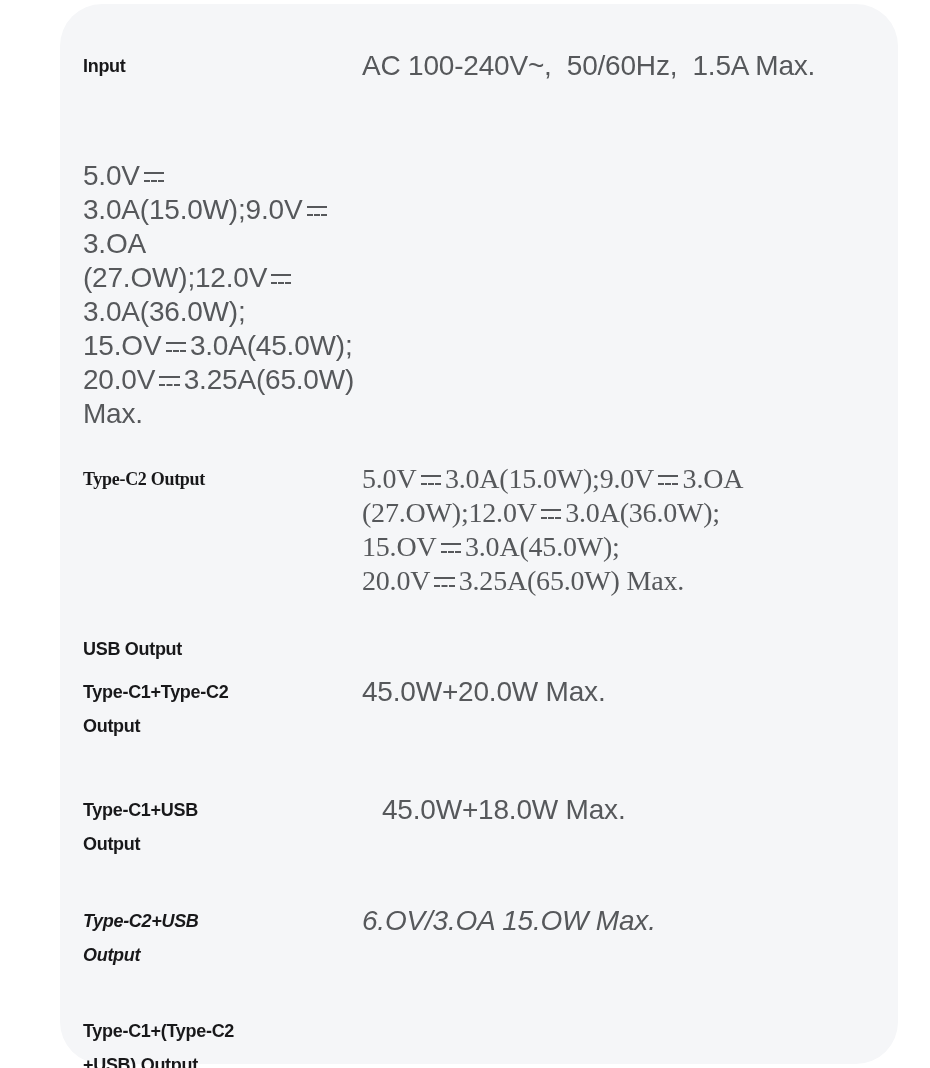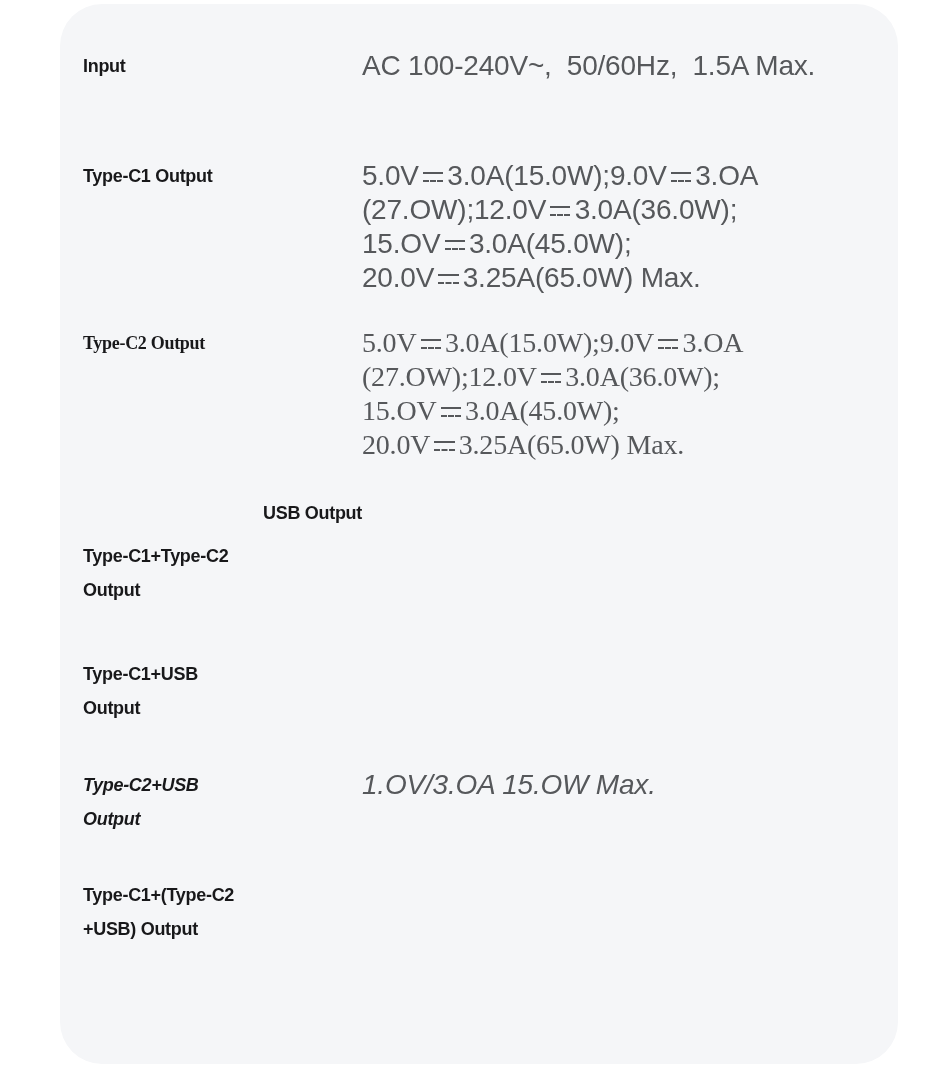--- a/index.html
+++ b/index.html
@@ -39,21 +39,21 @@
   }
   .value {
     font-size: 28px;
     line-height: 34px;
     letter-spacing: -0.2px;
     color: var(--value-text, #56585b);
   }
   
   .row:nth-of-type(2) { margin-top: 76px; }
   .row:nth-of-type(3) { margin-top: 31px; font-family: Liberation Serif, serif; }
-  .row:nth-of-type(4) { margin-top: 34px; text-align: right; }
+  .row:nth-of-type(4) { margin-top: 34px; }
   .row:nth-of-type(5) { margin-top: 9px;  }
   .row:nth-of-type(6) { margin-top: 50px; gap: 20px; }
   .row:nth-of-type(7) { margin-top: 43px; font-style: italic; }
   .row:nth-of-type(8) { margin-top: 42px; }
   
   .dc {
     display: inline-block;
     width: 0.72em;
     height: 0.34em;
     margin: 0 0.15em;
@@ -77,43 +77,44 @@
 <body>
 
 <div class="card">
 
   <div class="row">
     <div class="label">Input</div>
     <div class="value">AC 100-240V~,&nbsp; 50/60Hz,&nbsp; 1.5A Max.</div>
   </div>
 
   <div class="row">
-    <div class="label">Type-C1 Output</div>
     <div class="value">5.0V<span class="dc"></span>3.0A(15.0W);9.0V<span class="dc"></span>3.OA<br>(27.OW);12.0V<span class="dc"></span>3.0A(36.0W);<br>15.OV<span class="dc"></span>3.0A(45.0W);<br>20.0V<span class="dc"></span>3.25A(65.0W) Max.</div>
   </div>
 
   <div class="row">
     <div class="label">Type-C2 Output</div>
     <div class="value">5.0V<span class="dc"></span>3.0A(15.0W);9.0V<span class="dc"></span>3.OA<br>(27.OW);12.0V<span class="dc"></span>3.0A(36.0W);<br>15.OV<span class="dc"></span>3.0A(45.0W);<br>20.0V<span class="dc"></span>3.25A(65.0W) Max.</div>
   </div>
 
   <div class="row">
     <div class="label">USB Output</div>
   </div>
 
   <div class="row">
     <div class="label">Type-C1+Type-C2<br>Output</div>
+    <div class="value">45.0W+20.0W Max.</div>
   </div>
 
   <div class="row">
     <div class="label">Type-C1+USB<br>Output</div>
+    <div class="value">45.0W+18.0W Max.</div>
   </div>
 
   <div class="row">
     <div class="label">Type-C2+USB<br>Output</div>
-    <div class="value">1.OV/3.OA 15.OW Max.</div>
+    <div class="value">6.OV/3.OA 15.OW Max.</div>
   </div>
 
   <div class="row">
     <div class="label">Type-C1+(Type-C2<br>+USB) Output</div>
   </div>
 
 </div>
 
 </body></html>

